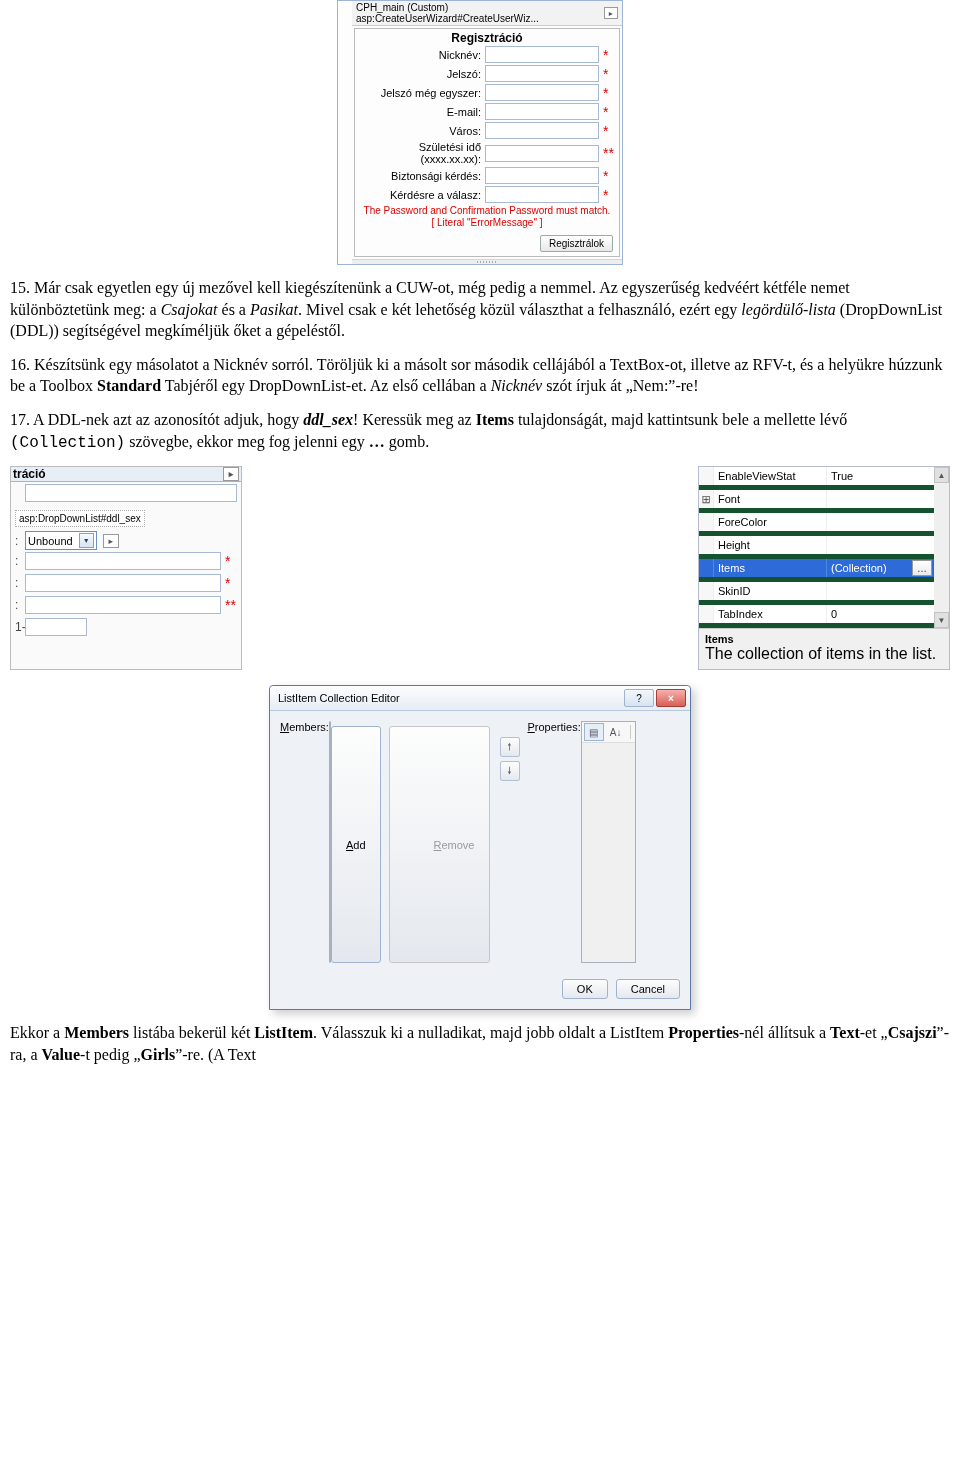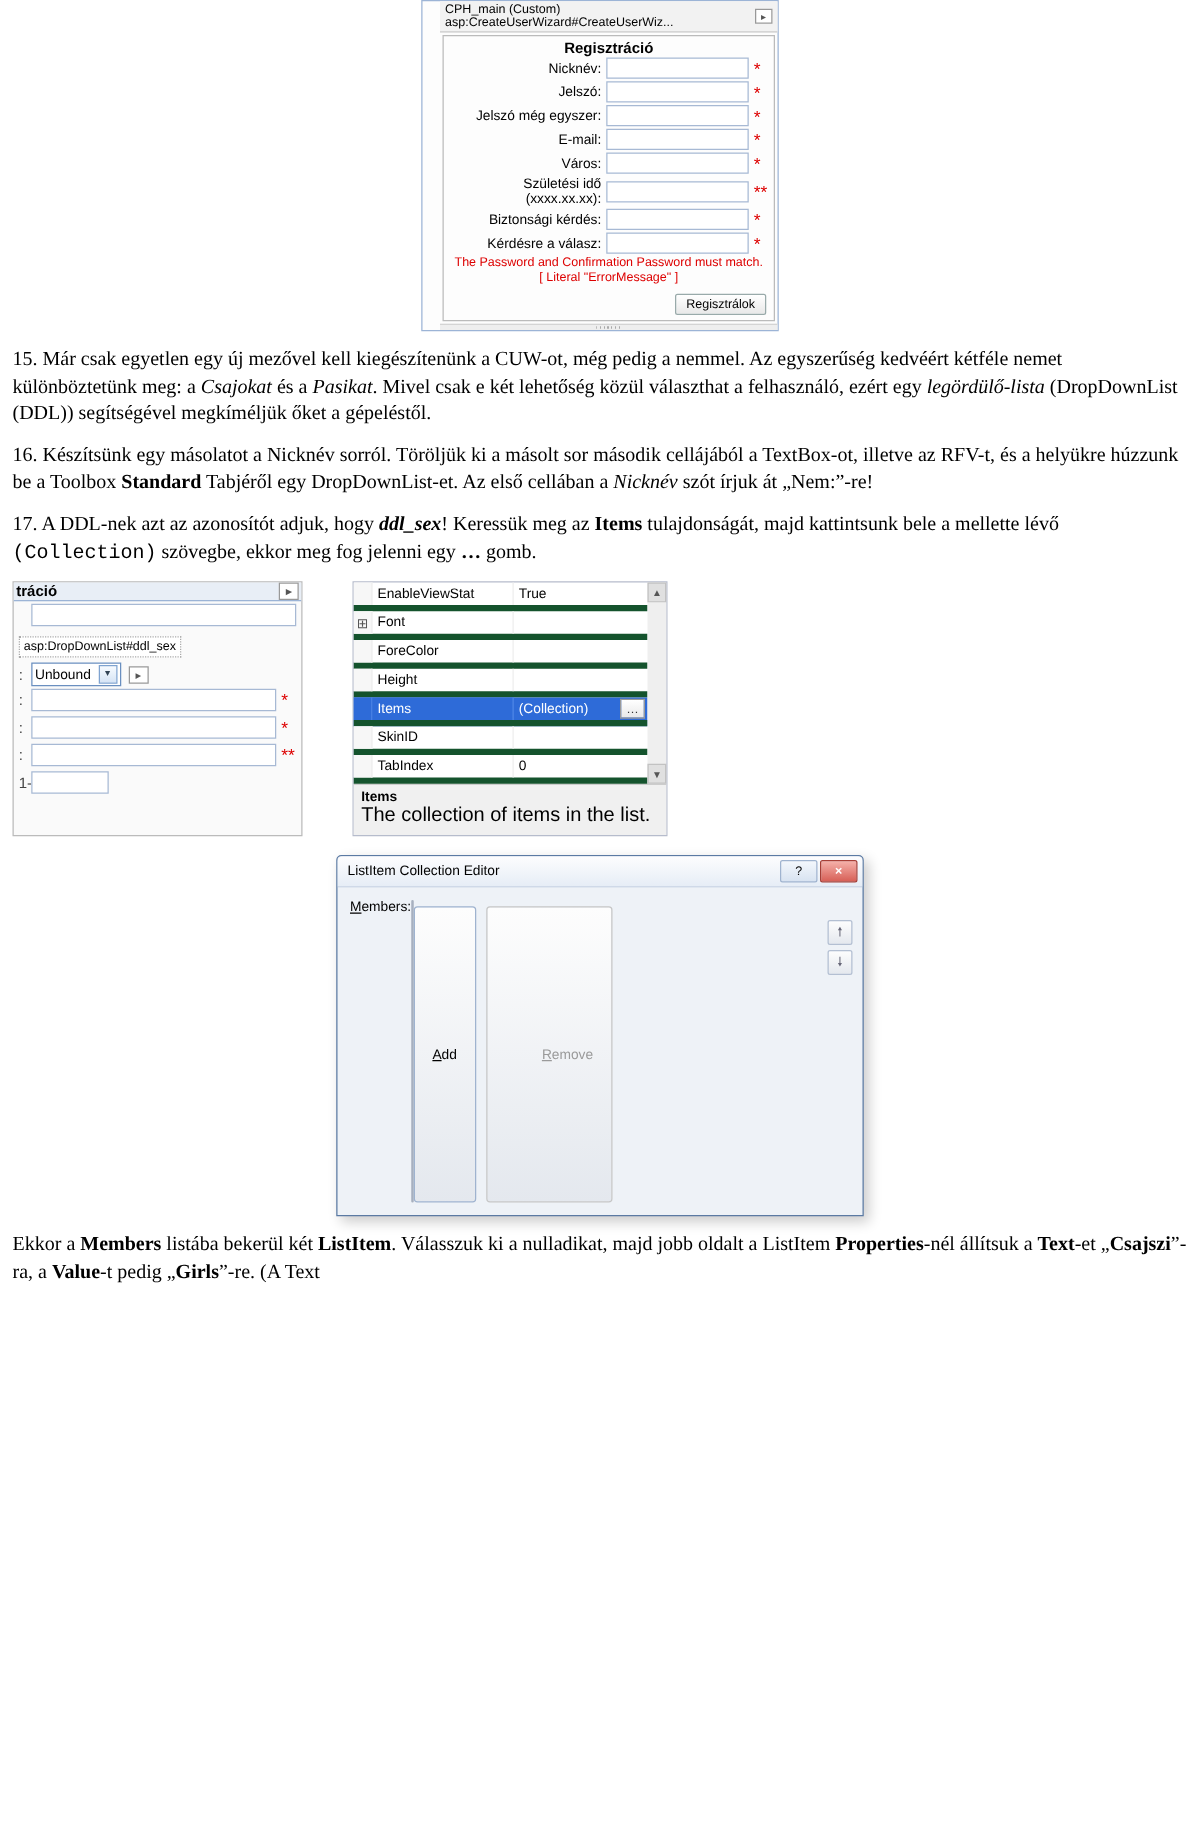--- a/index.html
+++ b/index.html
@@ -119,21 +119,21 @@
   .fig1-resize::after {
     content: "";
     width: 20px; height: 2px;
     background:
       repeating-linear-gradient(90deg,#aaa 0,#aaa 1px,transparent 1px,transparent 3px);
   }
 
   
   .fig2-wrap {
     display: flex;
-    justify-content: flex-start;
+    justify-content: space-between;
     gap: 40px;
     margin: 12px 0;
   }
   .fig2a {
     width: 230px;
     font-family: Arial, sans-serif;
     font-size: 11px;
     background: #fafafa;
     border: 1px solid #bbb;
     padding-bottom: 6px;
@@ -600,20 +600,35 @@
         <div class="fig3-listbox"></div>
         <div class="fig3-leftbtns">
           <button class="fig3-btn"><u>A</u><span>dd</span></button>
           <button class="fig3-btn disabled"><u>R</u><span>emove</span></button>
         </div>
       </div>
       <div class="fig3-updown">
         <div class="fig3-arrow">🠕</div>
         <div class="fig3-arrow">🠗</div>
       </div>
+      <div class="fig3-col">
+        <div class="fig3-col-label"><u>P</u><span>roperties:</span></div>
+        <div class="fig3-propgrid">
+          <div class="fig3-pg-toolbar">
+            <span class="pg-tool active">▤</span>
+            <span class="pg-tool">A↓</span>
+            <span class="pg-tool-sep"></span>
+          </div>
+          <div class="fig3-pg-empty"></div>
+        </div>
+      </div>
+    </div>
+    <div class="fig3-bottom">
+      <button class="fig3-btn">OK</button>
+      <button class="fig3-btn">Cancel</button>
     </div>
   </div>
 </div>
 
 <p>
   <span>Ekkor a </span><b>Members</b><span> listába bekerül két </span><b>ListItem</b><span>. Válasszuk ki a nulladikat, majd jobb oldalt a ListItem </span><b>Properties</b><span>-nél állítsuk a </span><b>Text</b><span>-et „</span><b>Csajszi</b><span>”-ra, a </span><b>Value</b><span>-t pedig „</span><b>Girls</b><span>”-re. (A Text</span>
 </p>
 
 </div>
 

